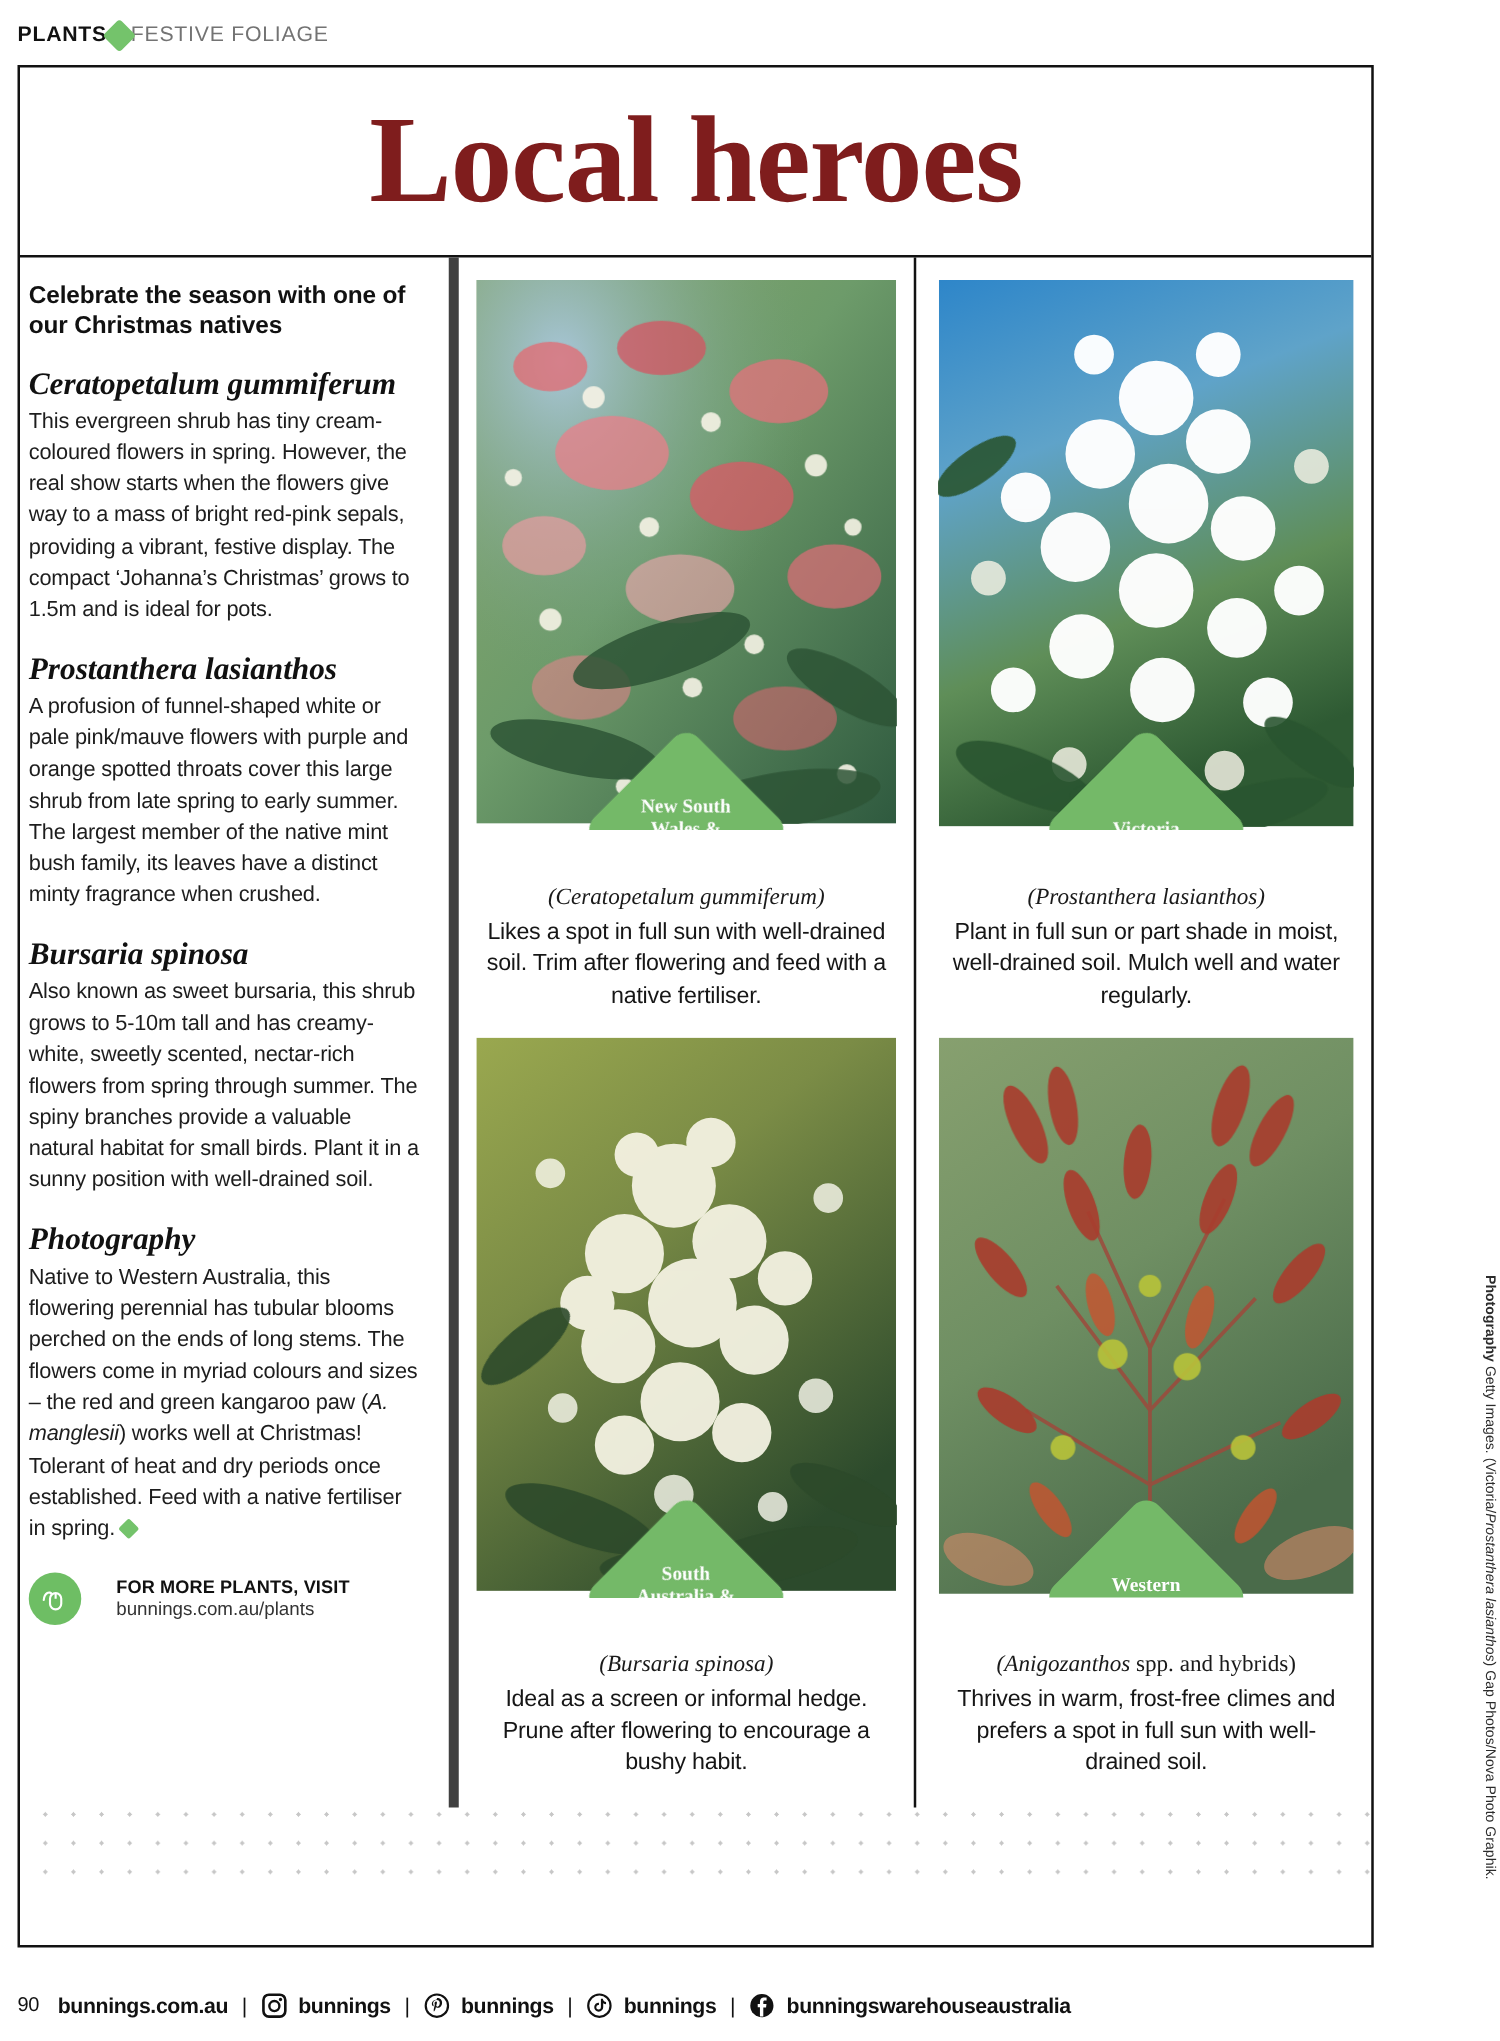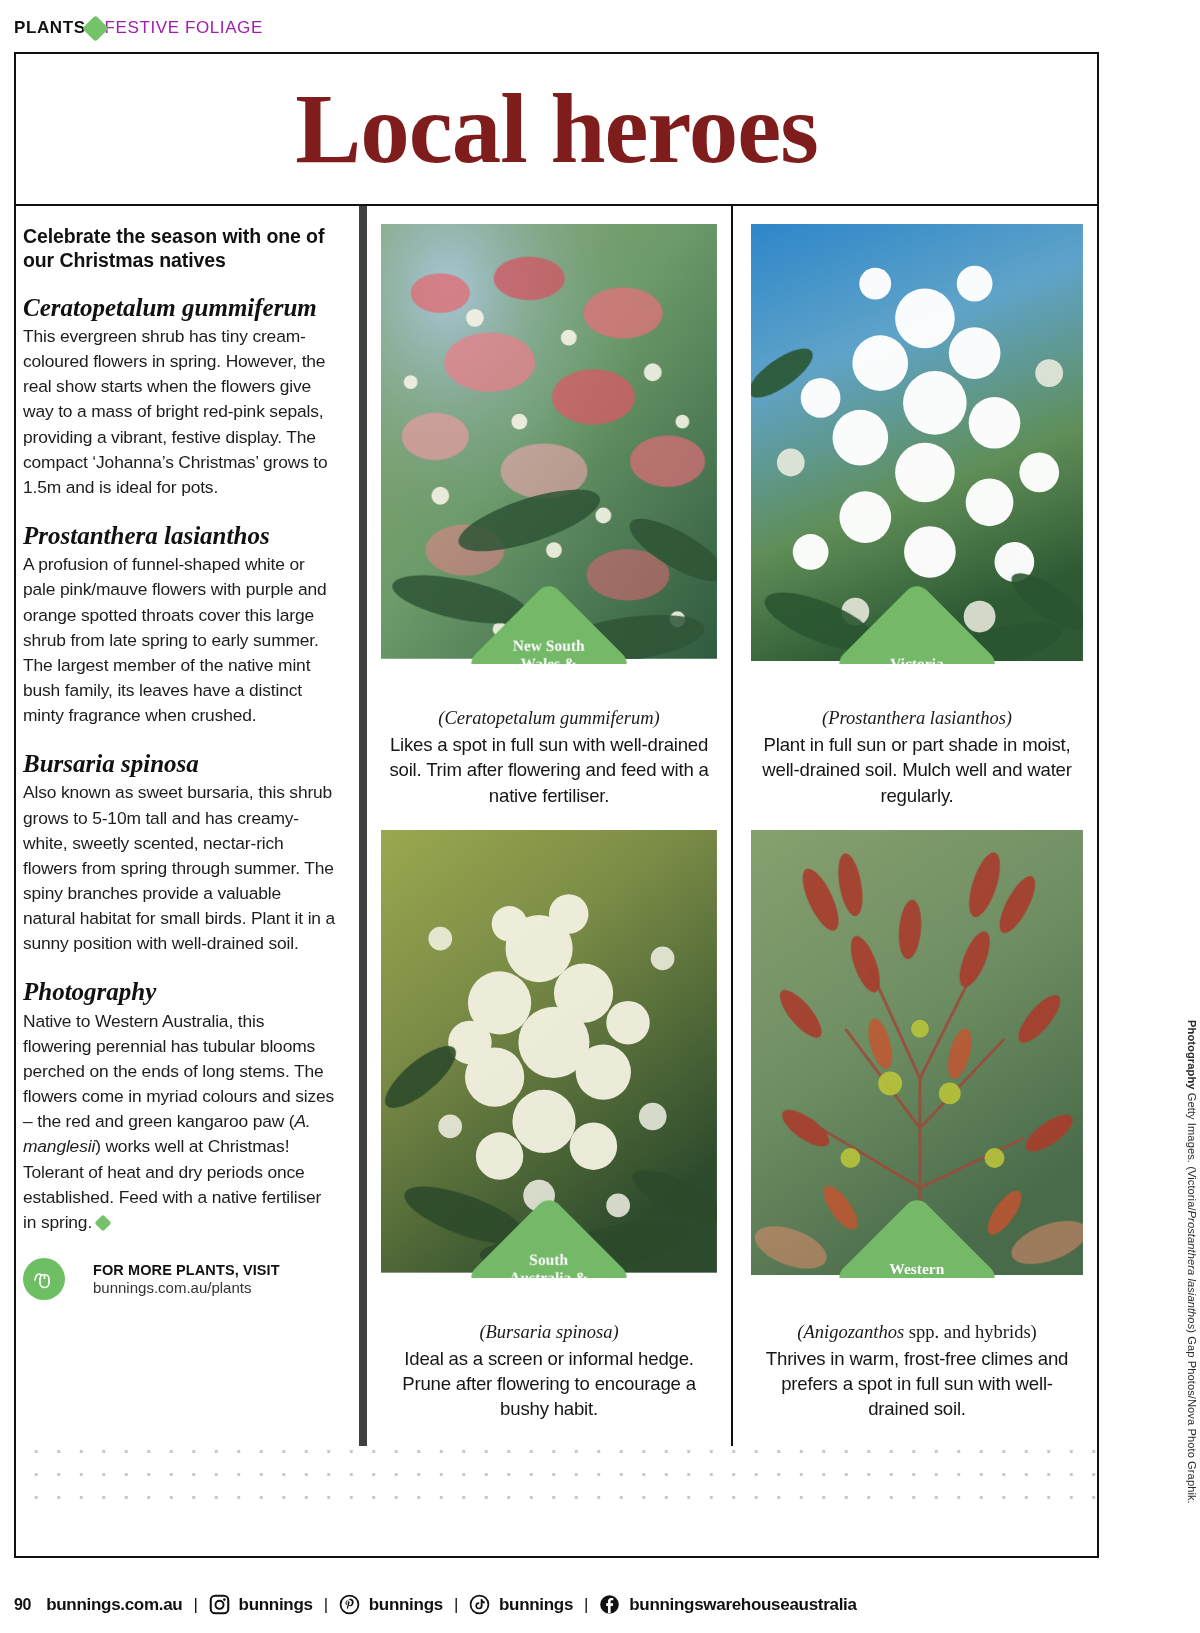--- a/index.html
+++ b/index.html
@@ -23,21 +23,21 @@
   }
   .kicker-cat {
     font-size: 17px; font-weight: 700; letter-spacing: .6px;
     color: #111;
   }
   .kicker-diamond {
     width: 19px; height: 19px; background: #74c36b;
     transform: rotate(45deg); border-radius: 3px;
   }
   .kicker-sub {
-    font-size: 17px; font-weight: 400; letter-spacing: .6px; color: #a21caf;
+    font-size: 17px; font-weight: 400; letter-spacing: .6px; color: #737373;
   }
 
   
   .frame {
     position: absolute;
     left: 14px; top: 52px;
     width: 1085px; height: 1506px;
     border: 2px solid #111;
     background: #fff;
   }
@@ -206,21 +206,21 @@
   .credit i { font-style: italic; }
 
   
   .pfooter {
     position: absolute;
     left: 14px; bottom: 18px;
     display: flex; align-items: center; gap: 9px;
     font-size: 17px; font-weight: 700; letter-spacing: -.3px;
     color: #111;
   }
-  .pnum { font-size: 16px; font-weight: 700; margin-right: 6px; }
+  .pnum { font-size: 16px; font-weight: 400; margin-right: 6px; }
   .sep { font-weight: 400; color: #111; margin: 0 2px; }
   .sicon { display: inline-flex; align-items: center; }
 
   
   .ph-bg { position: absolute; inset: 0; }
 </style>
 </head>
 <body>
 
 <div class="kicker">

